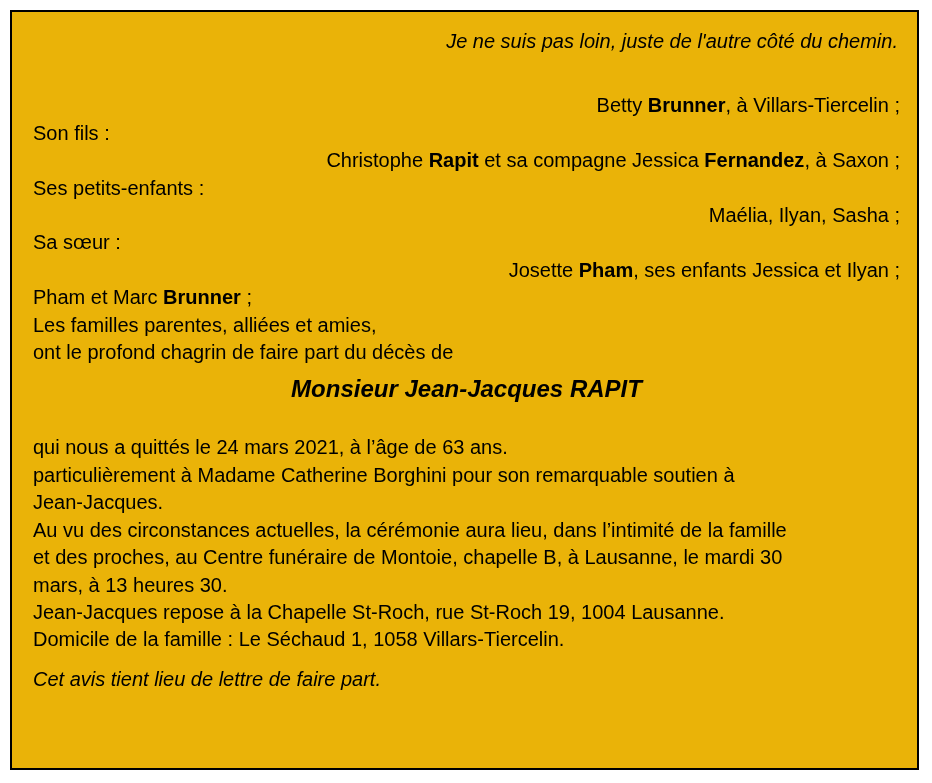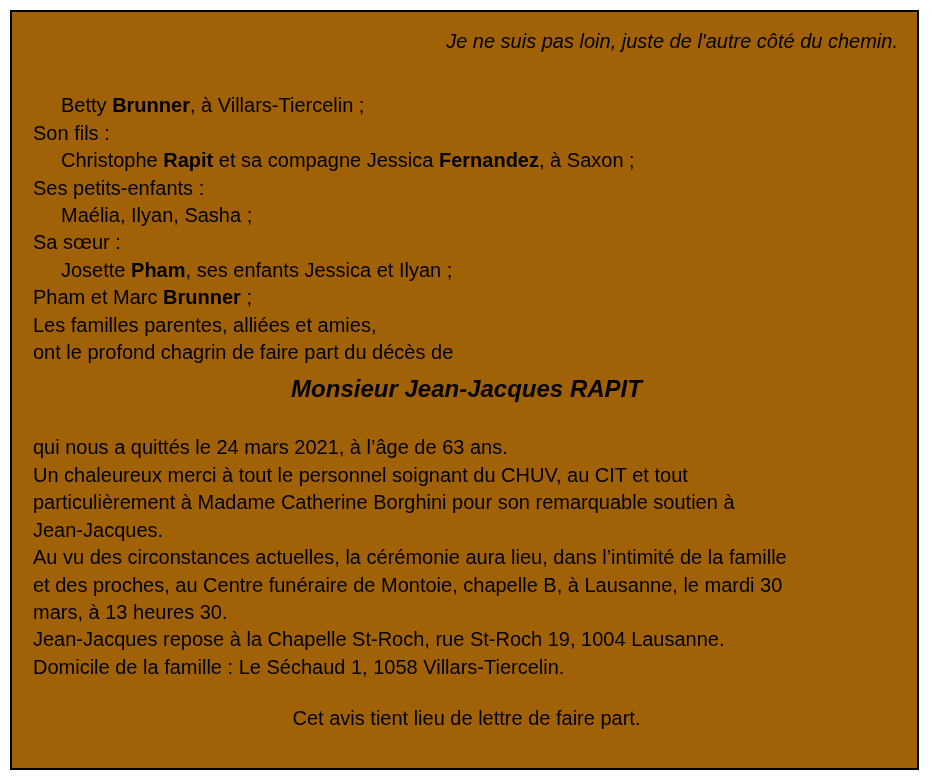--- a/index.html
+++ b/index.html
@@ -16,52 +16,54 @@
     -webkit-font-smoothing: antialiased;
   }
   .sheet {
     position: absolute;
     left: 10px;
     top: 10px;
     width: 909px;
     height: 760px;
     box-sizing: border-box;
     border: 2px solid #000000;
-    background: #a16207;
+    background: #eab308;
     padding: 16px 17px 0 21px;
     font-size: 20px;
     line-height: 27.4px;
     overflow: hidden;
   }
   .quote {
     text-align: right;
     font-style: italic;
     margin-bottom: 37px;
     padding-right: 2px;
   }
   .line {
     white-space: nowrap;
   }
   .line.indent {
     padding-left: 28px;
+    text-align: right;
   }
   .line b {
     font-weight: bold;
   }
   .title {
     font-size: 24px;
     font-weight: bold;
     text-align: center;
     line-height: 30px;
     margin: 8px 0 30px 0;
     font-style: italic;
   }
   .footer {
-    text-align: center;
-    margin-top: 24px;
+    text-align: left;
+    margin-top: 12px;
+    font-style: italic;
   }
 </style>
 </head>
 <body>
 
 <div class="sheet">
 
   <div class="quote">Je ne suis pas loin, juste de l'autre côté du chemin.</div>
 
   <div>
@@ -74,21 +76,20 @@
     <div class="line indent"><span>Josette </span><b>Pham</b><span>, ses enfants Jessica et Ilyan ;</span></div>
     <div class="line"><span>Pham et Marc </span><b>Brunner</b><span> ;</span></div>
     <div class="line"><span>Les familles parentes, alliées et amies,</span></div>
     <div class="line"><span>ont le profond chagrin de faire part du décès de</span></div>
   </div>
 
   <div class="title">Monsieur Jean-Jacques RAPIT</div>
 
   <div>
     <div class="line">qui nous a quittés le 24 mars 2021, à l’âge de 63 ans.</div>
-    <div class="line">Un chaleureux merci à tout le personnel soignant du CHUV, au CIT et tout</div>
     <div class="line">particulièrement à Madame Catherine Borghini pour son remarquable soutien à</div>
     <div class="line">Jean-Jacques.</div>
     <div class="line">Au vu des circonstances actuelles, la cérémonie aura lieu, dans l’intimité de la famille</div>
     <div class="line">et des proches, au Centre funéraire de Montoie, chapelle B, à Lausanne, le mardi 30</div>
     <div class="line">mars, à 13 heures 30.</div>
     <div class="line">Jean-Jacques repose à la Chapelle St-Roch, rue St-Roch 19, 1004 Lausanne.</div>
     <div class="line">Domicile de la famille : Le Séchaud 1, 1058 Villars-Tiercelin.</div>
   </div>
 
   <div class="footer">Cet avis tient lieu de lettre de faire part.</div>

